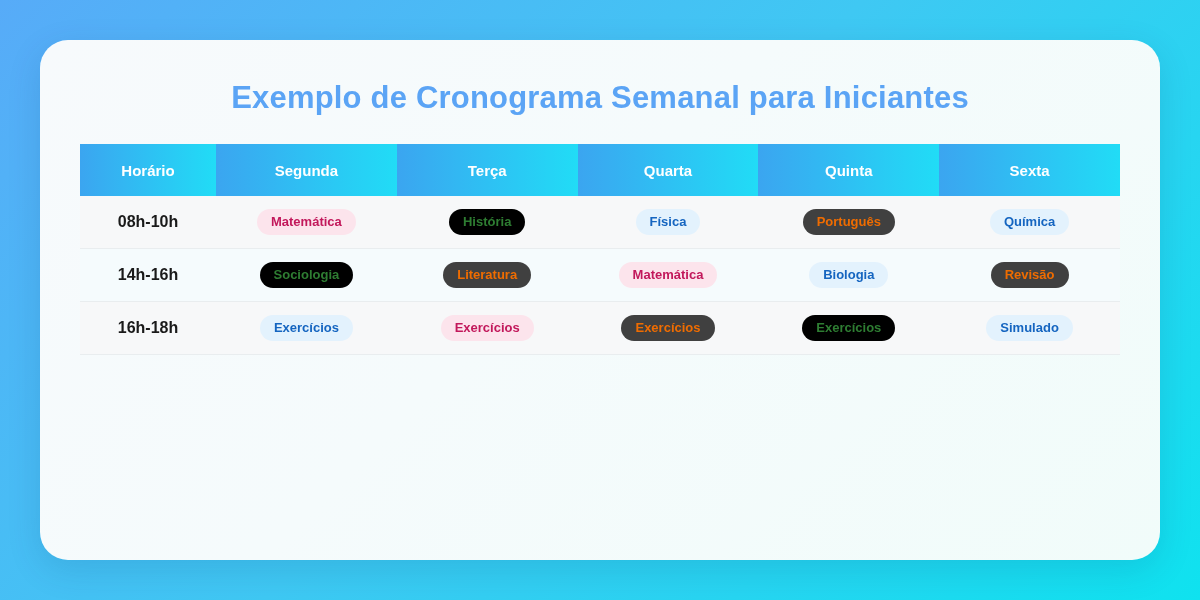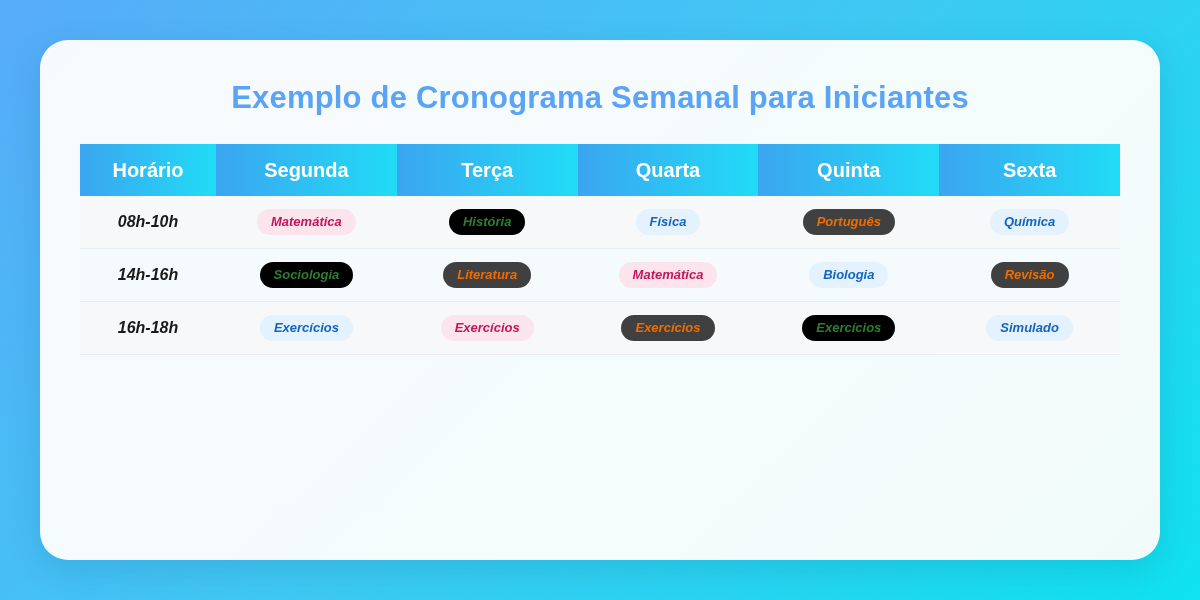--- a/index.html
+++ b/index.html
@@ -53,42 +53,41 @@
     border-collapse: collapse;
     table-layout: fixed;
   }
 
   table.schedule col.c-time  { width: 136px; }
   table.schedule col.c-day   { width: 180.8px; }
 
   thead th {
     height: 52px;
     padding: 0;
-    font-size: 20px;
+    font-size: 15px;
     font-weight: bold;
     color: #ffffff;
     text-align: center;
     vertical-align: middle;
     background: linear-gradient(90deg, #3ba5f0 0%, #21dcf6 100%);
     border: 0;
   }
 
   tbody tr {
     height: 52px;
   }
   tbody tr:nth-child(odd)  { background: #f7f8f9; }
   tbody tr:nth-child(even) { background: #f5fbfd; }
 
   tbody td {
     height: 52px;
     padding: 0;
     text-align: center;
     vertical-align: middle;
     border-bottom: 1px solid #e9edef;
-    font-style: italic;
   }
 
   td.time-cell {
     font-size: 16px;
     font-weight: bold;
     color: #1a1a1a;
   }
 
   .pill {
     display: inline-block;

